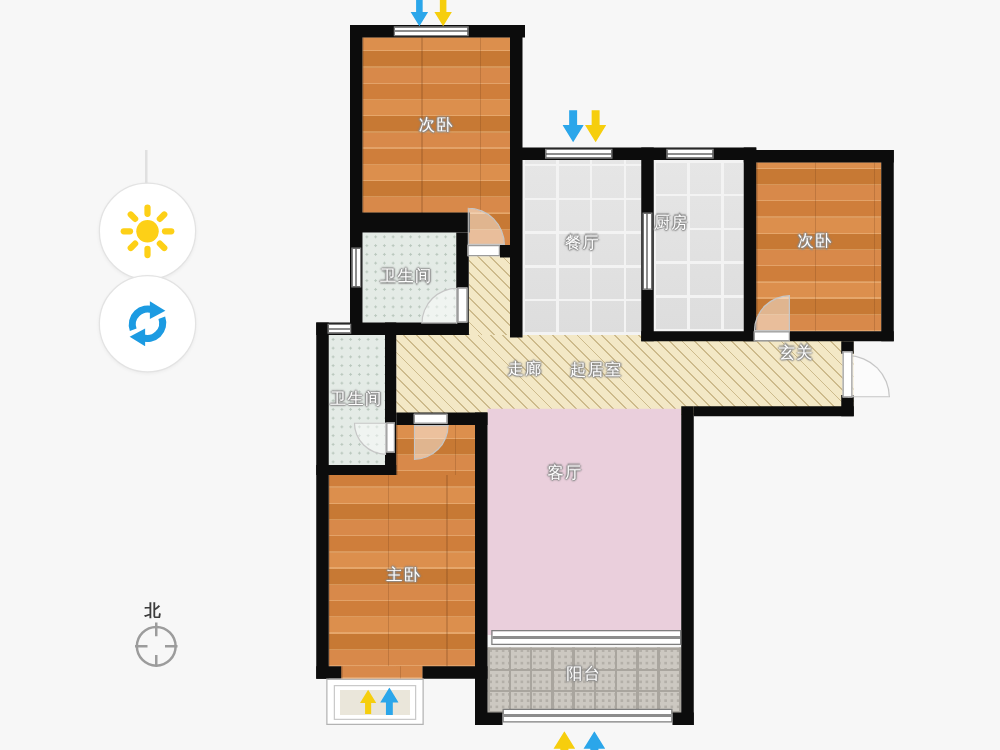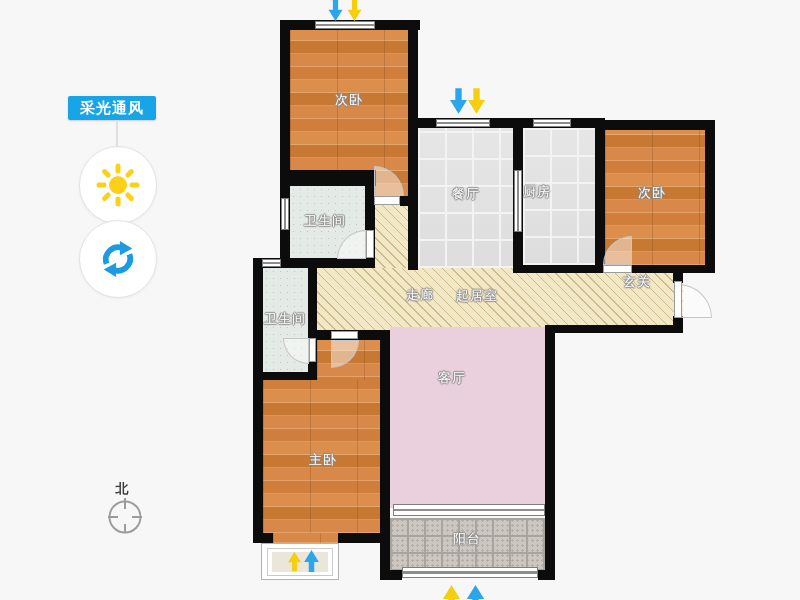--- a/index.html
+++ b/index.html
@@ -112,21 +112,21 @@
   <i class="abs doorf" style="left:674px;top:281px;width:8px;height:37px"></i>
 
   <div class="abs bay-outer" style="left:261px;top:543px;width:78px;height:37px">
     <div class="bay-mid">
       <div class="bay-in"></div>
     </div>
   </div>
 
   <span class="rl" style="left:349px;top:100px">次卧</span>
   <span class="rl" style="left:466px;top:194px">餐厅</span>
-  <span class="rl" style="left:537px;top:192px">厨房</span>
+  <span class="rl" style="left:537px;top:178px">厨房</span>
   <span class="rl" style="left:652px;top:193px">次卧</span>
   <span class="rl" style="left:325px;top:221px">卫生间</span>
   <span class="rl" style="left:285px;top:319px">卫生间</span>
   <span class="rl" style="left:420px;top:295px">走廊</span>
   <span class="rl" style="left:477px;top:296px">起居室</span>
   <span class="rl" style="left:637px;top:282px">玄关</span>
   <span class="rl" style="left:452px;top:378px">客厅</span>
   <span class="rl" style="left:323px;top:460px">主卧</span>
   <span class="rl" style="left:467px;top:539px">阳台</span>
 
@@ -148,21 +148,20 @@
   <span class="abs" style="left:304px;top:550px"><svg width="15" height="22" viewBox="0 0 16 24">
         <path transform="rotate(180 8 12)" d="M5 0h6v11h5L8 24 0 11h5z" fill="#2ba6ea"></path>
       </svg></span>
   <span class="abs" style="left:441px;top:585px"><svg width="21" height="26" viewBox="0 0 16 24">
         <path transform="rotate(180 8 12)" d="M5 0h6v11h5L8 24 0 11h5z" fill="#f6ce0d"></path>
       </svg></span>
   <span class="abs" style="left:465px;top:585px"><svg width="21" height="26" viewBox="0 0 16 24">
         <path transform="rotate(180 8 12)" d="M5 0h6v11h5L8 24 0 11h5z" fill="#2ba6ea"></path>
       </svg></span>
 
-  <div class="tag">采光通风</div>
   <i class="abs conn"></i>
 
   <div class="cbtn" style="left:79px;top:146px">
     <svg width="46" height="46" viewBox="0 0 46 46">
       <circle cx="23" cy="23" r="9" fill="#fdd017"></circle>
       <g stroke="#fdd017" stroke-width="5" stroke-linecap="round">
         <line x1="23" y1="4" x2="23" y2="9"></line>
           <line x1="23" y1="37" x2="23" y2="42"></line>
         <line x1="4" y1="23" x2="9" y2="23"></line>
           <line x1="37" y1="23" x2="42" y2="23"></line>

